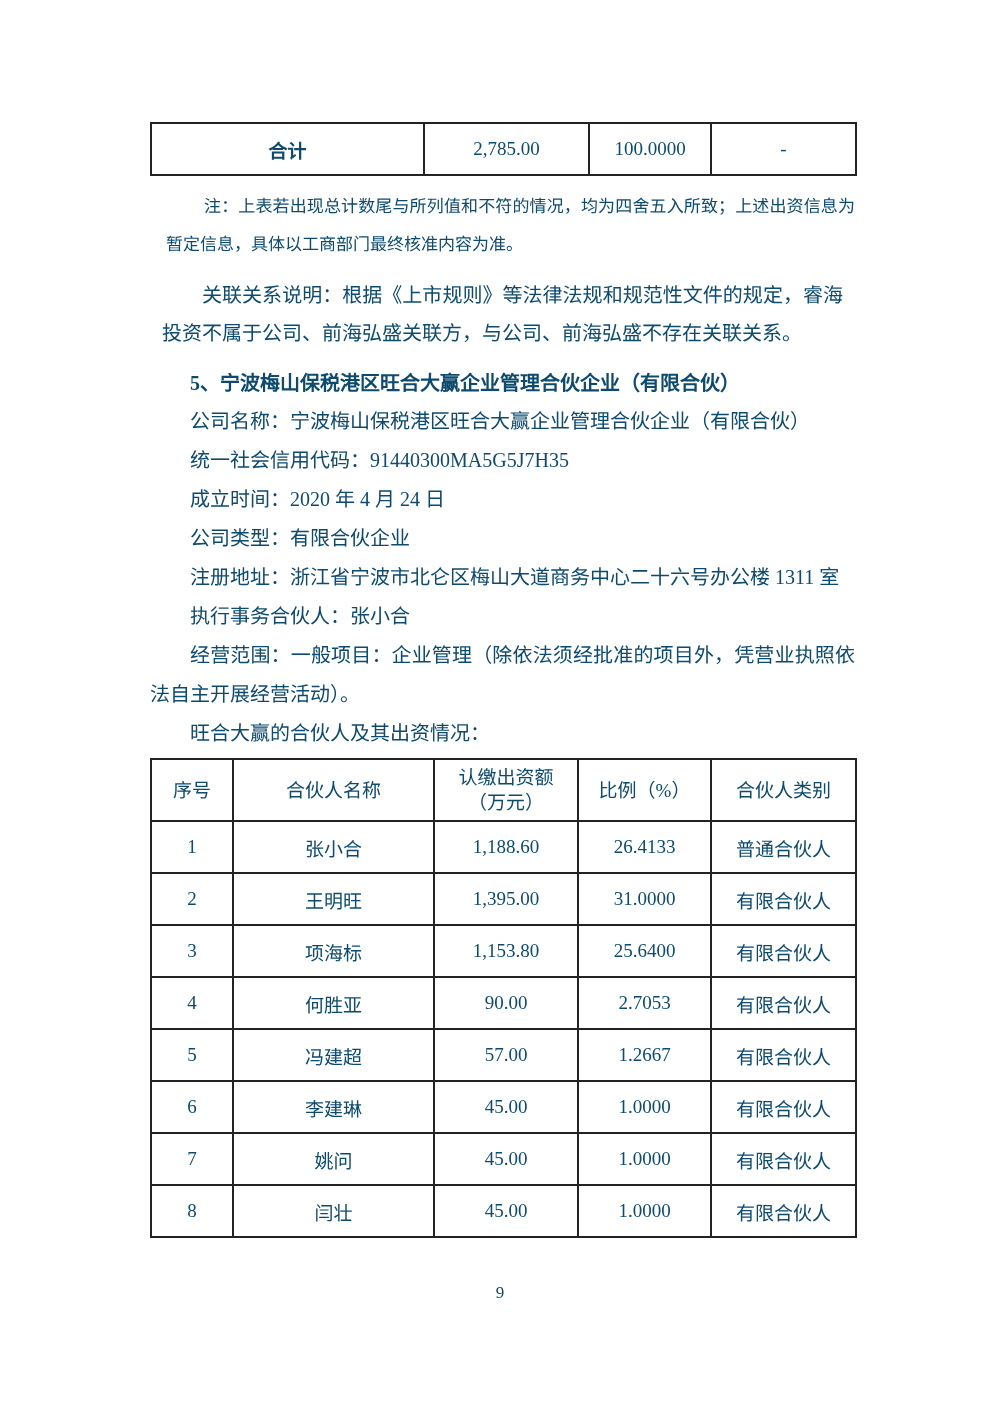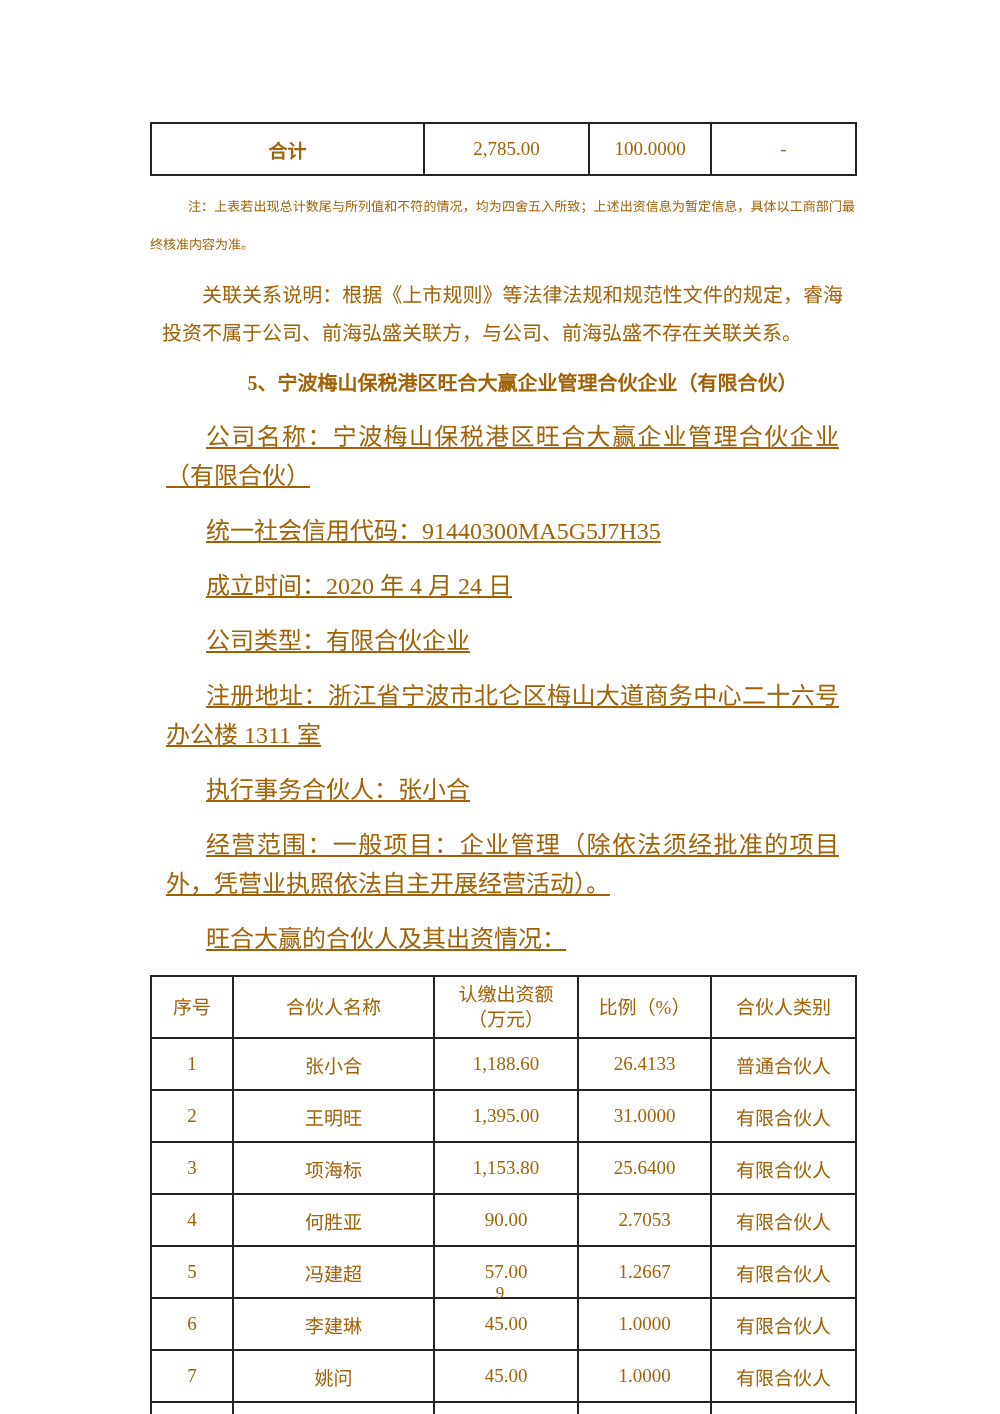--- a/index.html
+++ b/index.html
@@ -7,21 +7,21 @@
     padding: 0;
     background: #e8e8e8;
   }
   .page {
     position: relative;
     width: 1000px;
     height: 1414px;
     margin: 0 auto;
     background: #ffffff;
     font-family: "Liberation Serif", "DejaVu Serif", serif;
-    color: #a16207;
+    color: #0c4a6e;
     overflow: hidden;
   }
   .content {
     position: absolute;
     left: 150px;
     top: 122px;
     width: 705px;
   }
   
   table {
@@ -37,48 +37,46 @@
     padding: 0;
     overflow: hidden;
   }
   .sum-table td {
     height: 50px;
     font-size: 19px;
   }
   .sum-table .sum-label { font-weight: bold; }
   
   .note {
-    margin: 12px 0 0 0;
-    font-size: 13px;
+    margin: 12px 0 0 16px;
+    font-size: 17px;
     line-height: 38px;
     text-align: justify;
     text-indent: 38px;
   }
   .para {
     margin: 12px;
     font-size: 20px;
     line-height: 38px;
     text-align: justify;
     text-indent: 40px;
   }
   .heading {
     margin: 0;
     font-size: 20px;
     line-height: 38px;
     font-weight: bold;
     text-indent: 40px;
-    text-align: center;
   }
   .info-lines p {
-    margin: 16px;
-    font-size: 24px;
+    margin: 0;
+    font-size: 20px;
     line-height: 39px;
     text-align: justify;
     text-indent: 40px;
-    text-decoration: underline;
   }
   
   .p-table { margin-top: 5px; }
   .p-table th {
     height: 60px;
     font-size: 19px;
     line-height: 25px;
     white-space: pre-line;
   }
   .p-table td {

